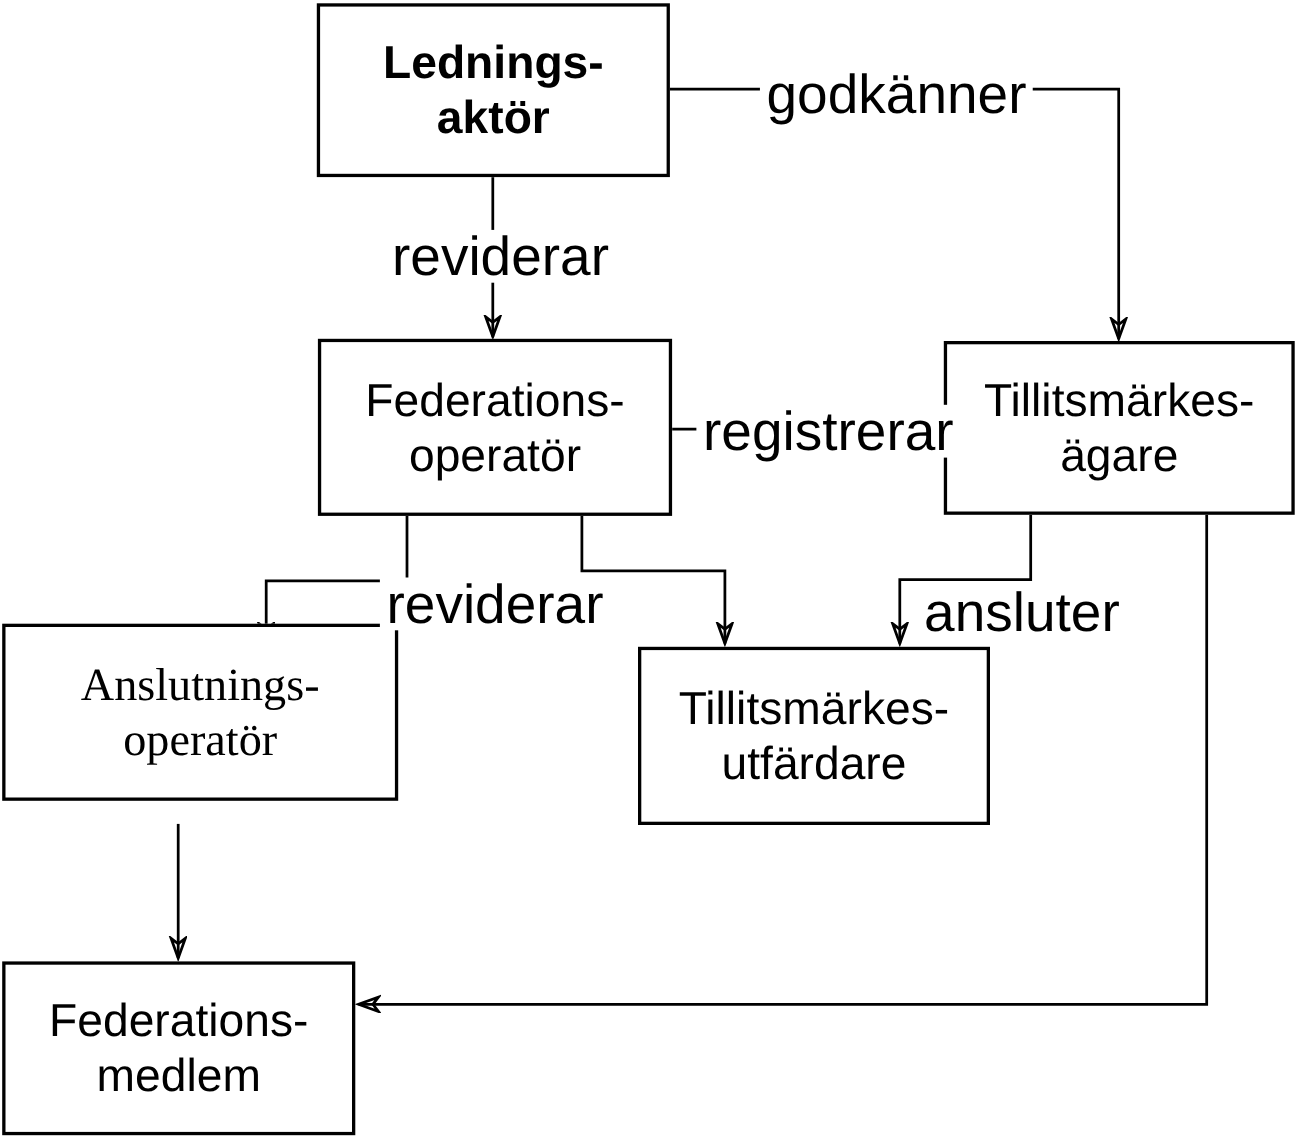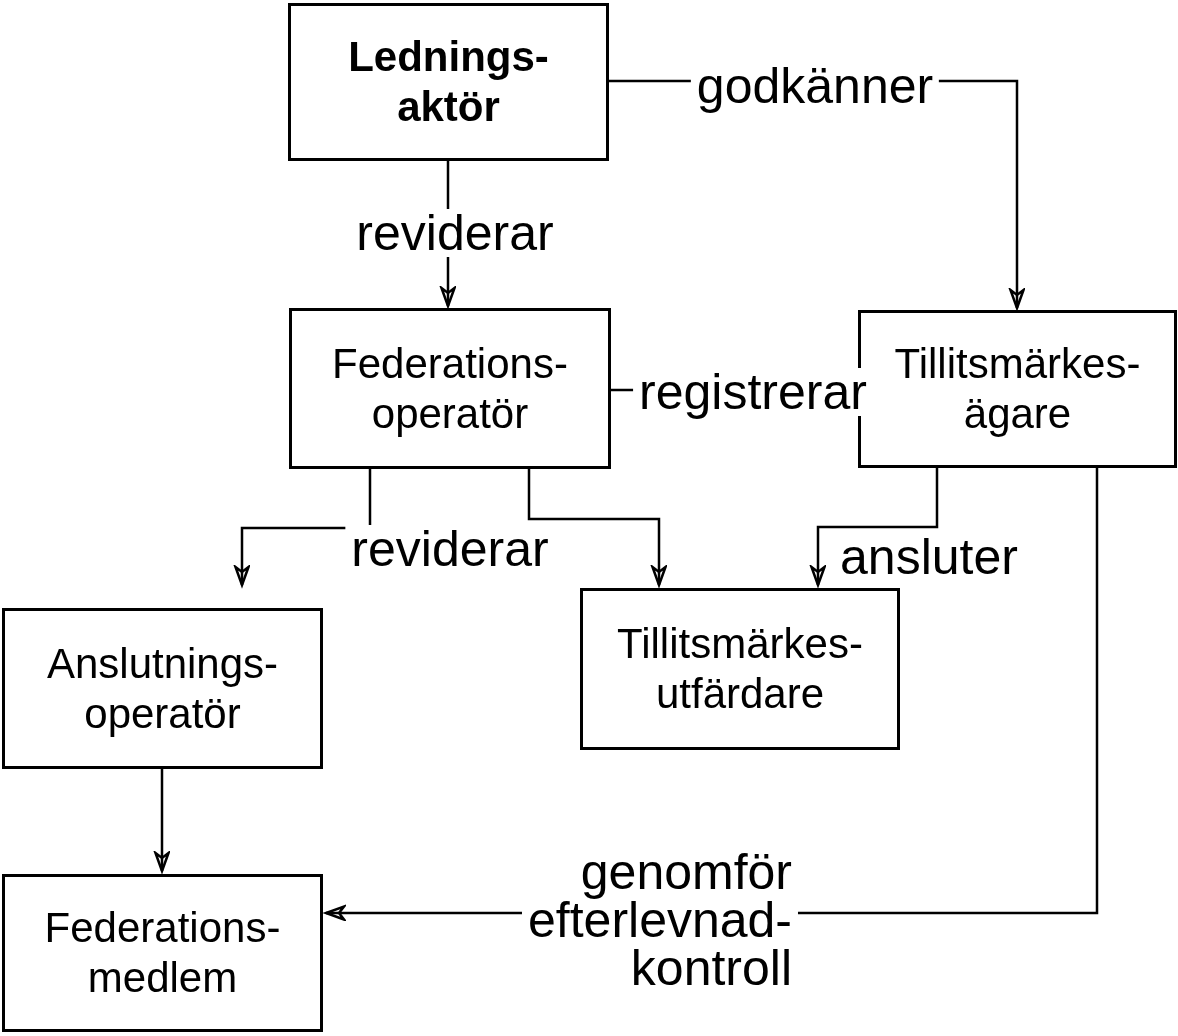--- a/index.html
+++ b/index.html
@@ -99,21 +99,21 @@
   <div class="node" style="left:289px; top:308px; width:322px; height:161px;">
     <span>Federations-
 operatör</span>
   </div>
 
   <div class="node" style="left:858px; top:310px; width:319px; height:158px;">
     <span>Tillitsmärkes-
 ägare</span>
   </div>
 
-  <div class="node" style="left:2px; top:608px; width:321px; height:161px;">
+  <div class="node" style="left:2px; top:567px; width:360px; height:161px;font-family:Liberation Serif, serif;">
     <span>Anslutnings-
 operatör</span>
   </div>
 
   <div class="node" style="left:580px; top:588px; width:320px; height:162px;">
     <span>Tillitsmärkes-
 utfärdare</span>
   </div>
 
   <div class="node" style="left:2px; top:874px; width:321px; height:158px;">
@@ -125,17 +125,14 @@
 
   <div class="edge-label" style="left:455px; top:233px;">reviderar</div>
 
   <div class="edge-label" style="left:737px; top:392px;margin-left:16px;">registrerar</div>
 
   <div class="edge-label" style="left:450px; top:549px;">reviderar</div>
 
   <div class="edge-label" style="left:929px; top:557px;">ansluter</div>
 
 
-  <div class="edge-label" style="left:660px; top:920px;">genomför
-efterlevnad-
-kontroll</div>
 
 </div>
 
 </body></html>

